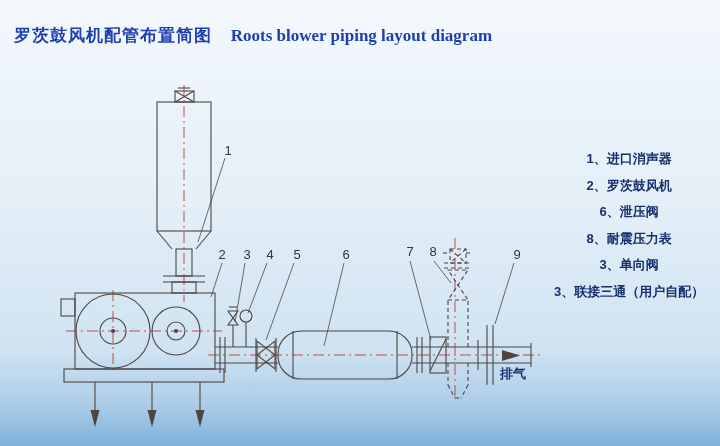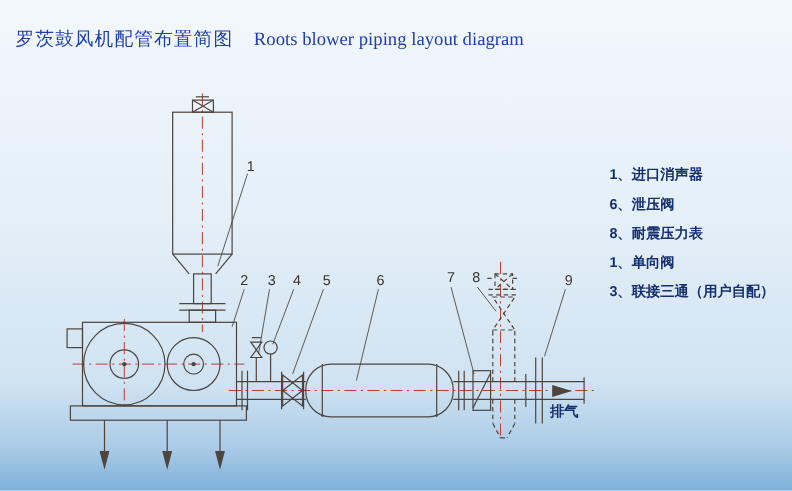--- a/index.html
+++ b/index.html
@@ -1,27 +1,27 @@
 <!DOCTYPE html>
 <html style="--title_blue: #1e3fae; --legend_navy: #16306f; --line: #4e453f; --centerline: #c23a2e; --bg_top: #f3f8fc; --bg_bottom: #7fb0d8;"><head>
 <meta charset="utf-8">
 <style>
   html,body{margin:0;padding:0;}
   .page{
     position:relative;width:720px;height:446px;overflow:hidden;
     background:linear-gradient(180deg,#f3f8fc 0%,#e4eff8 45%,#d0e3f2 78%,#abcce7 91%,#7fb0d8 100%);
     font-family:"Liberation Sans",sans-serif;
   }
-  .title{position:absolute;left:14px;top:24px;font-size:17px;font-weight:normal;
+  .title{position:absolute;left:14px;top:24px;font-size:17px;font-weight:bold;
          color:var(--title_blue,#1e3fae);white-space:nowrap;}
   .title .zh{letter-spacing:1px;}
   .title .en{font-family:"Liberation Serif",serif;margin-left:14px;}
   .legend{position:absolute;left:554px;top:152px;font-size:13px;font-weight:bold;
           color:var(--legend_navy,#16306f);}
-  .legend .item{margin-bottom:13.5px;line-height:1;white-space:nowrap;}
+  .legend .item{margin-bottom:13.5px;line-height:1;white-space:nowrap;text-align:center;}
   svg{position:absolute;left:0;top:0;}
   .ln{stroke:var(--line,#4e453f);fill:none;stroke-width:1.1;}
   .cl{stroke:var(--centerline,#c23a2e);fill:none;stroke-width:0.9;stroke-dasharray:11 4 2 4;}
   .dash{stroke-dasharray:4 3;}
   .ldr{stroke:var(--line,#4e453f);fill:none;stroke-width:0.8;}
   .fl{fill:var(--line,#4e453f);stroke:none;}
   .num{stroke:none;fill:#3a332d;font:13px "Liberation Sans",sans-serif;}
   .cn{stroke:none;fill:var(--legend_navy,#16306f);font:bold 13px "Liberation Sans",sans-serif;}
 </style>
 </head>
@@ -174,19 +174,20 @@
       <text class="num" x="297" y="259" text-anchor="middle">5</text>
       <text class="num" x="346" y="259" text-anchor="middle">6</text>
       <text class="num" x="410" y="256" text-anchor="middle">7</text>
       <text class="num" x="433" y="256" text-anchor="middle">8</text>
       <text class="num" x="517" y="259" text-anchor="middle">9</text>
     </g>
   </svg>
 
   <div class="legend">
     <div class="item">1、进口消声器</div>
+    <div class="item">2、罗茨鼓风机</div>
     <div class="item">6、泄压阀</div>
     <div class="item">8、耐震压力表</div>
-    <div class="item">1、单向阀</div>
+    <div class="item">3、单向阀</div>
     <div class="item">3、联接三通（用户自配）</div>
   </div>
 
 </div>
 
 </body></html>

